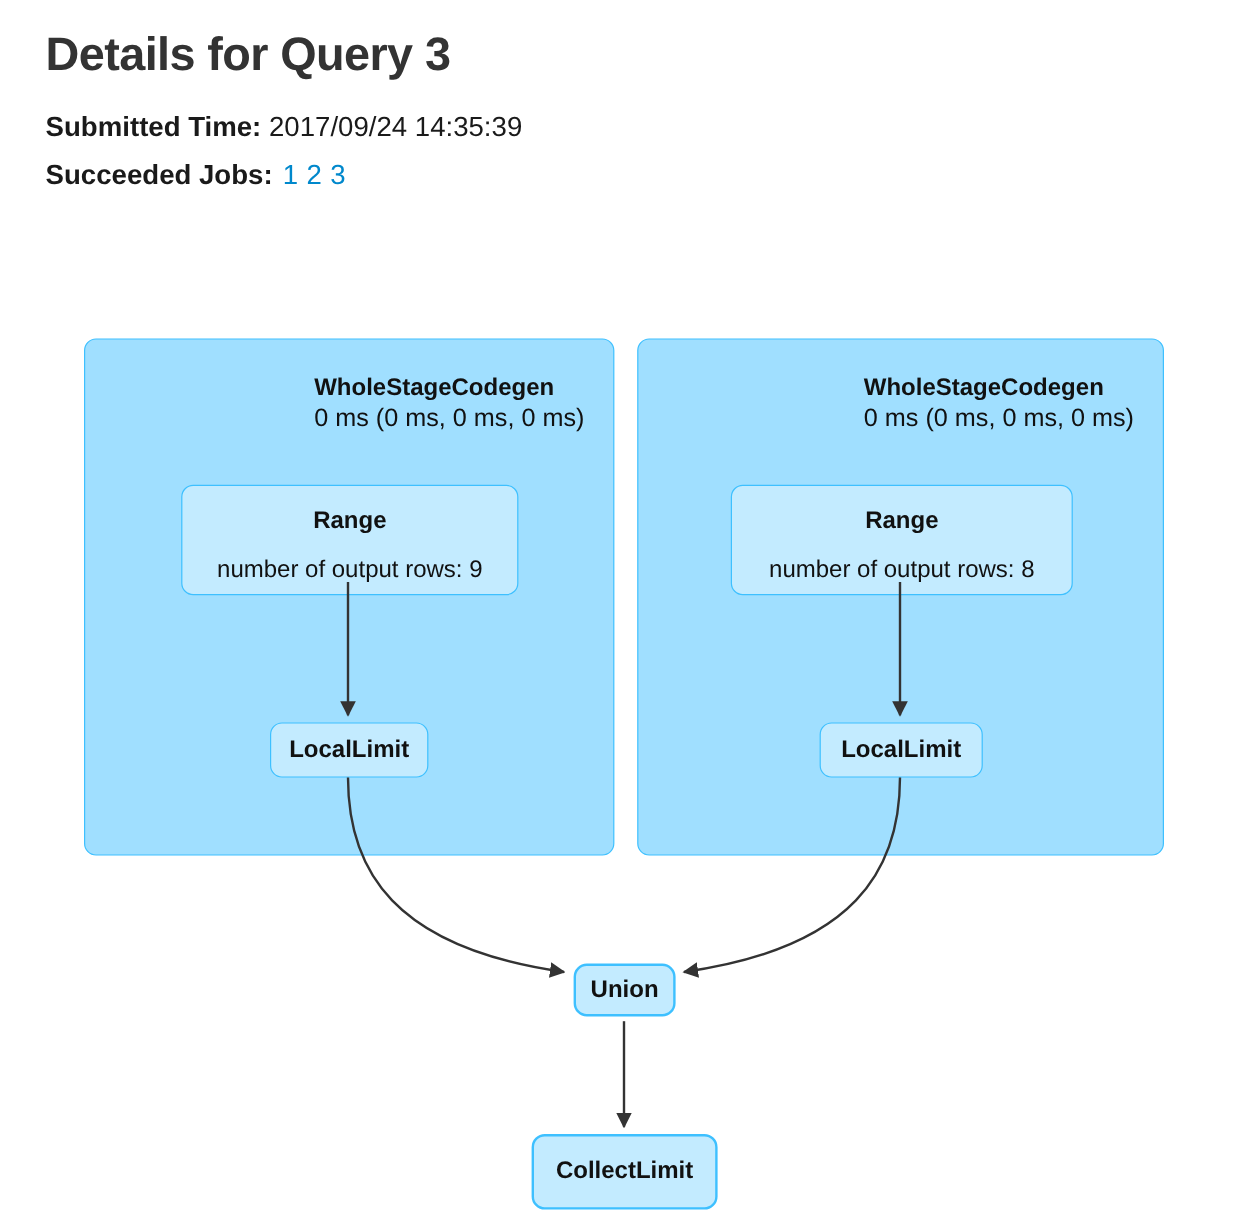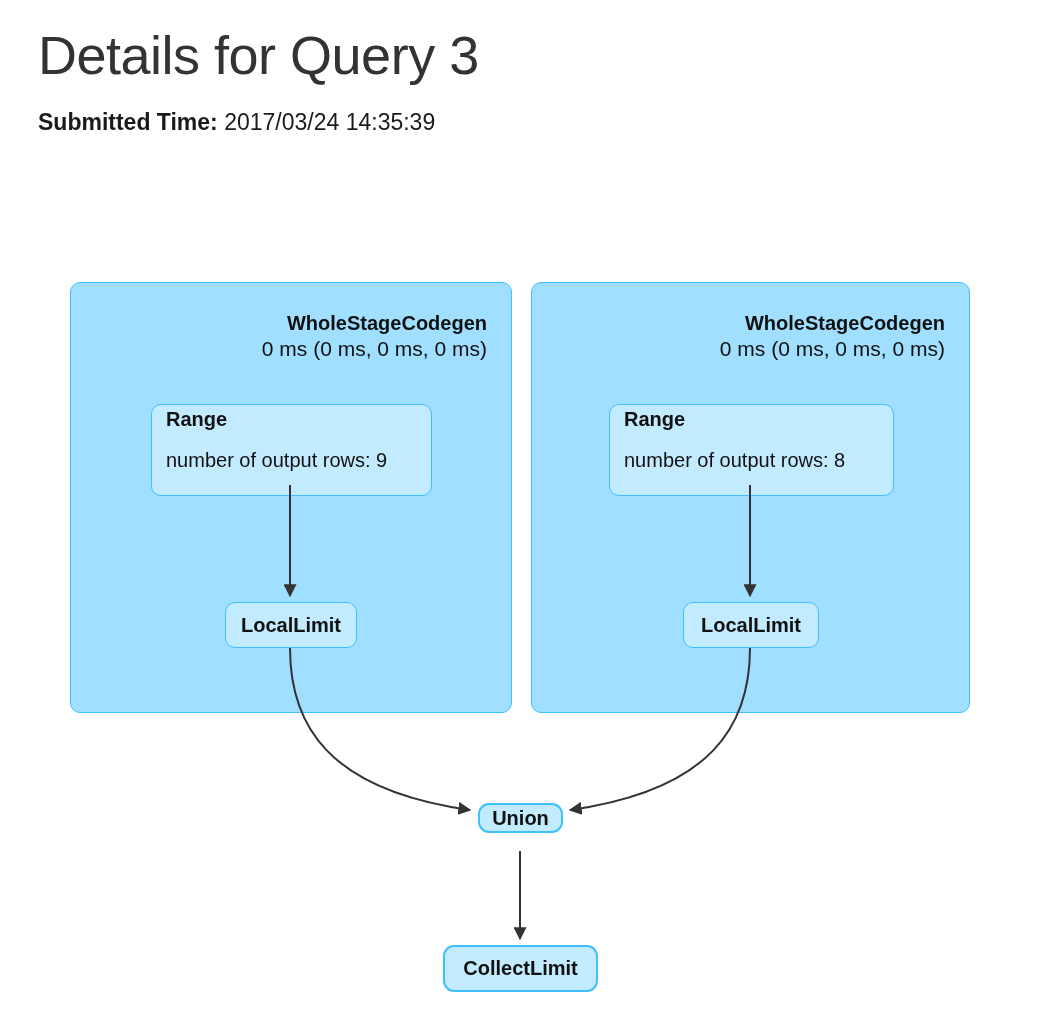--- a/index.html
+++ b/index.html
@@ -15,22 +15,22 @@
     height: 1024px;
     overflow: hidden;
     background: #ffffff;
   }
   
   .header {
     padding: 24px 38px 0 38px;
   }
   .page-title {
     margin: 0;
-    font-size: 54px;
-    font-weight: normal;
+    font-size: 39px;
+    font-weight: bold;
     color: var(--heading, #333333);
     letter-spacing: -0.5px;
     line-height: 1.15;
   }
   .summary {
     margin-top: 16px;
   }
   .summary-line {
     font-size: 23px;
     line-height: 40px;
@@ -60,21 +60,21 @@
     border: 1px solid var(--cluster-border, #3EC0FF);
     border-radius: 10px;
     box-sizing: border-box;
   }
   .cluster-1 { left: 70px;  top: 12px; width: 442px; height: 431px; }
   .cluster-2 { left: 531px; top: 12px; width: 439px; height: 431px; }
   .cluster-label {
     position: absolute;
     top: 28px;
     right: 24px;
-    text-align: right;
+    text-align: left;
     color: #111;
   }
   .cluster-name {
     font-size: 20px;
     font-weight: bold;
     line-height: 25px;
   }
   .cluster-duration {
     font-size: 21px;
     line-height: 25px;
@@ -90,39 +90,40 @@
   .node-title {
     font-size: 20px;
     font-weight: bold;
   }
   .node-metric {
     font-size: 20px;
     margin-top: 18px;
     white-space: nowrap;
   }
   .node-range {
-    padding: 3px 14px;
+    padding: 18px 14px;
+    text-align: center;
   }
   .range-1 { left: 80px;  top: 121px; width: 281px; height: 92px; }
   .range-2 { left: 77px;  top: 121px; width: 285px; height: 92px; }
   .node-simple {
     display: flex;
     align-items: center;
     justify-content: center;
     font-size: 20px;
     font-weight: bold;
   }
   .locallimit-1 { left: 154px; top: 319px; width: 132px; height: 46px; }
   .locallimit-2 { left: 151px; top: 319px; width: 136px; height: 46px; }
   .union {
-    left: 478px; top: 533px; width: 85px; height: 30px;
+    left: 478px; top: 533px; width: 85px; height: 44px;
     border-width: 2px; border-radius: 11px;
   }
   .collectlimit {
-    left: 443px; top: 675px; width: 155px; height: 47px;
+    left: 443px; top: 675px; width: 155px; height: 63px;
     border-width: 2px; border-radius: 11px;
   }
   .edge-layer {
     position: absolute;
     left: 0;
     top: 0;
     width: 1050px;
     height: 750px;
     pointer-events: none;
   }
@@ -136,21 +137,25 @@
 <body>
 
 <div class="page">
 
   <div class="header">
     <h2 class="page-title">Details for Query 3</h2>
 
     <div class="summary">
       <div class="summary-line">
         <strong>Submitted Time:</strong>
-        <span>2017/03/24 14:35:39</span>
+        <span>2017/09/24 14:35:39</span>
+      </div>
+      <div class="summary-line">
+        <strong>Succeeded Jobs:</strong>
+        <a class="job-link" href="#">1</a><a class="job-link" href="#">2</a><a class="job-link" href="#">3</a>
       </div>
     </div>
   </div>
 
   <div class="plan-viz">
 
     <div class="cluster cluster-1">
       <div class="cluster-label">
         <div class="cluster-name">WholeStageCodegen</div>
         <div class="cluster-duration">0 ms (0 ms, 0 ms, 0 ms)</div>

